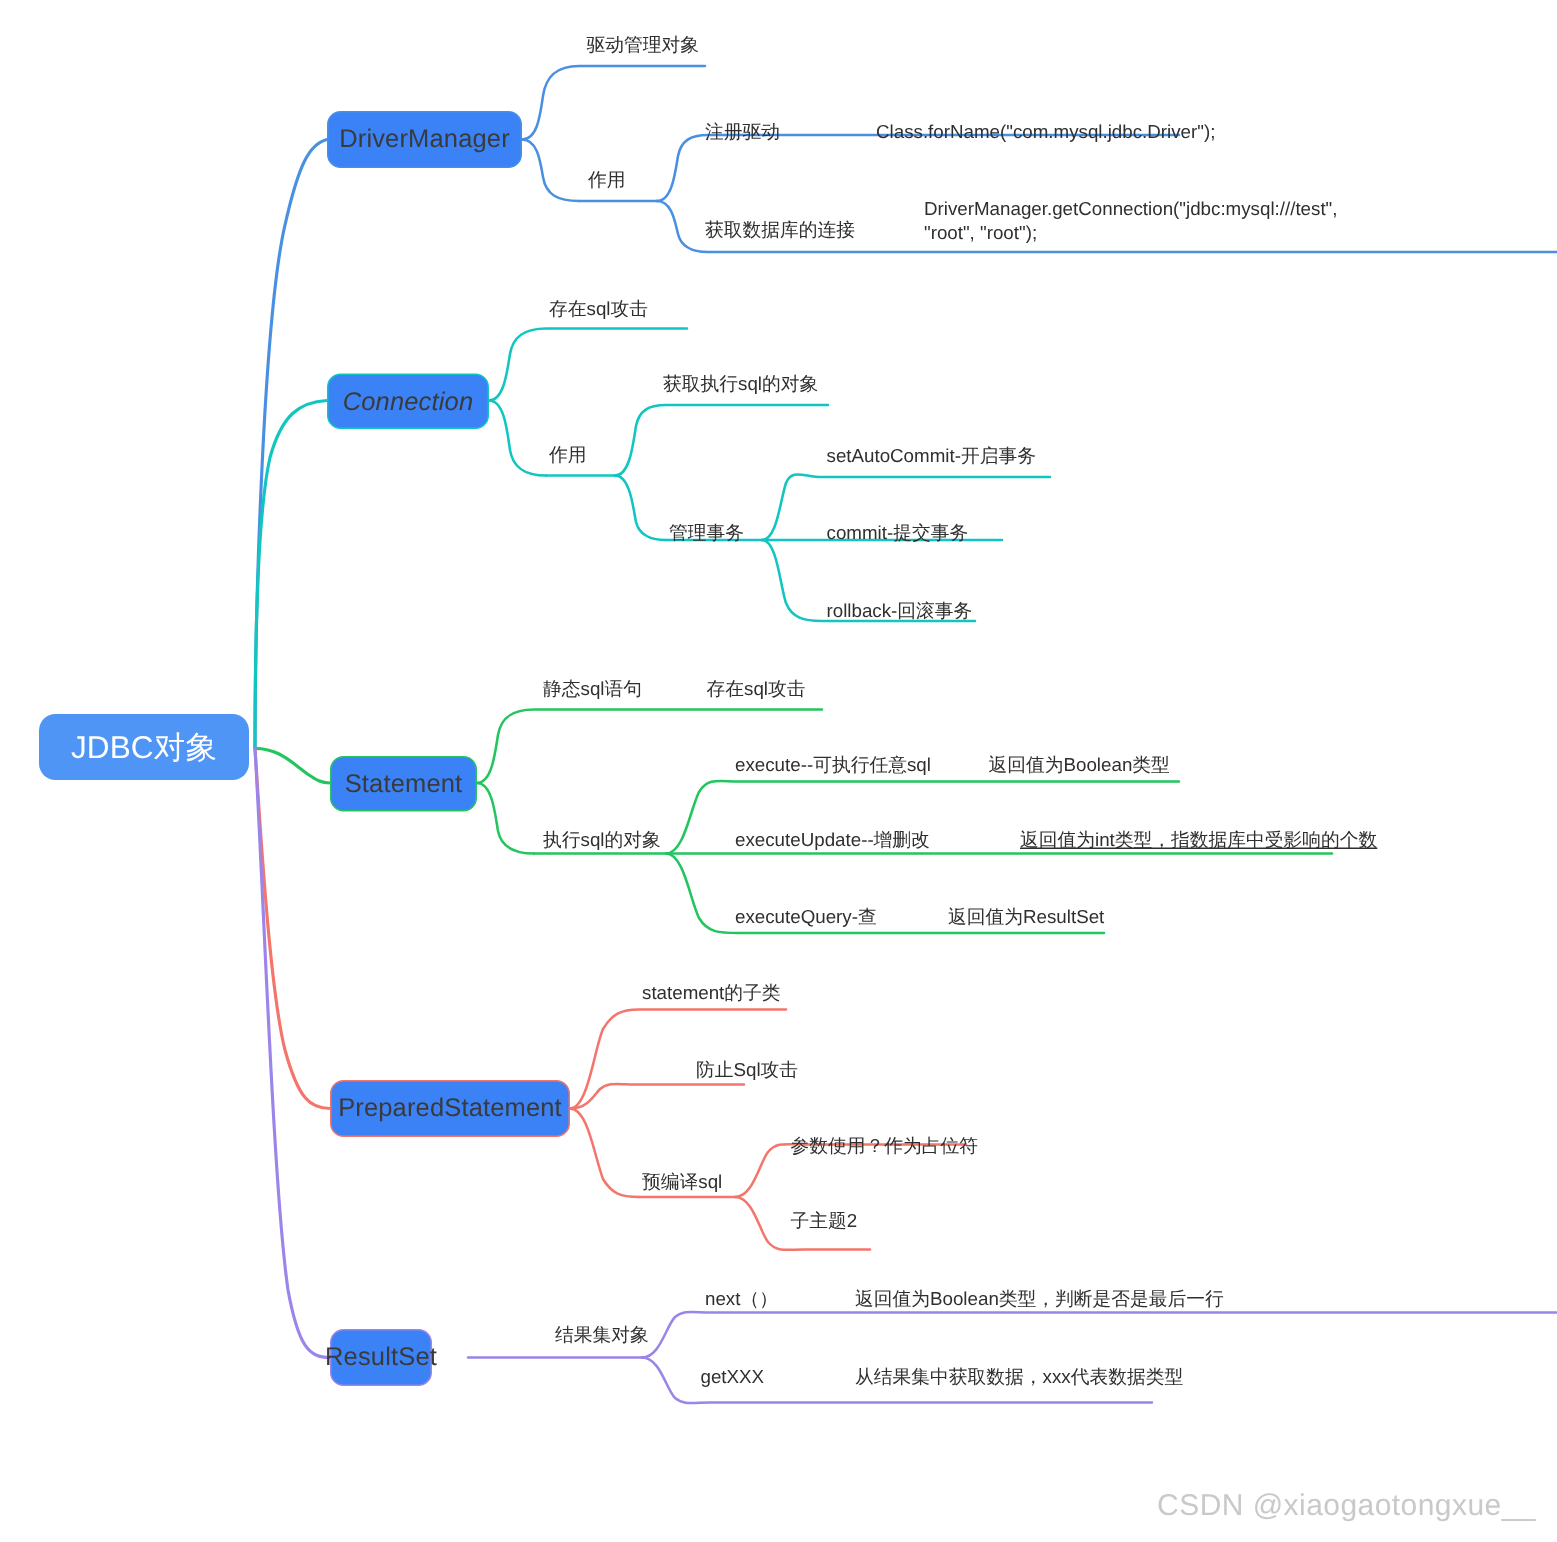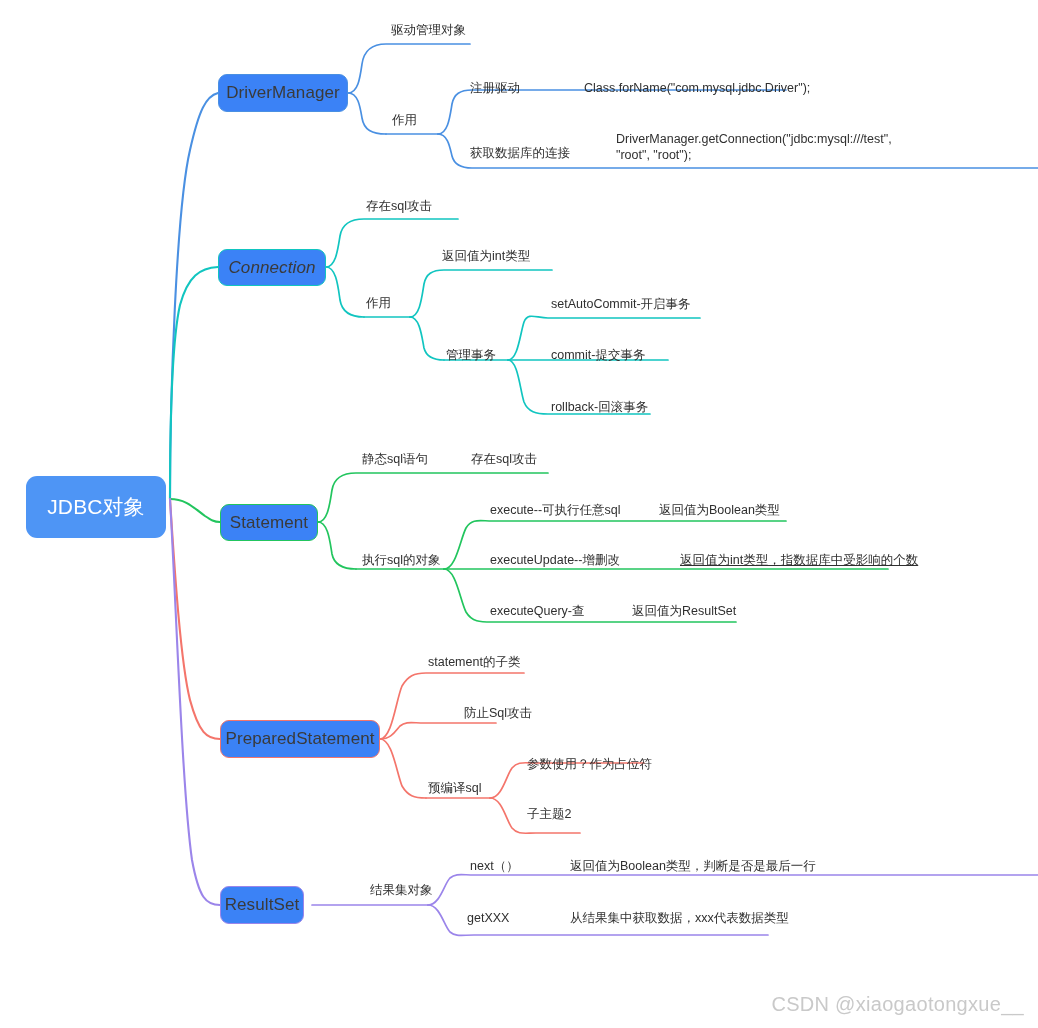--- a/index.html
+++ b/index.html
@@ -117,43 +117,43 @@
     <path d="M490 798 C 502 798 506 776 512 768 C 518 761 524 763 536 763 L 644 763" stroke="#f4756b" stroke-width="1.7"></path>
     <path d="M490 798 C 502 798 506 820 512 828 C 518 835 524 833 536 833 L 580 833" stroke="#f4756b" stroke-width="1.7"></path>
 
     <path d="M312 905 L 428 905" stroke="#9b85ea" stroke-width="1.7"></path>
 
     <path d="M428 905 C 440 905 444 884 450 878 C 456 873 462 875 474 875 L 1038 875" stroke="#9b85ea" stroke-width="1.7"></path>
     <path d="M428 905 C 440 905 444 926 450 932 C 456 937 462 935 474 935 L 768 935" stroke="#9b85ea" stroke-width="1.7"></path>
   </g>
 </svg>
 
-<div class="node-box node-root" style="left:26px; top:476px; width:140px; height:62px;">JDBC对象</div>
+<div class="node-box node-root" style="left:26px; top:476px; width:140px; height:44px;">JDBC对象</div>
 
 <div class="node-box node-main" style="left:218px; top:74px; width:130px; height:38px; border-color:#4a90e2;">DriverManager</div>
 
 <div class="node-box node-main" style="left:218px; top:249px; width:108px; height:37px; border-color:#11c5c0;font-style:italic;">Connection</div>
 
 <div class="node-box node-main" style="left:220px; top:504px; width:98px; height:37px; border-color:#22c55e;">Statement</div>
 
 <div class="node-box node-main" style="left:220px; top:720px; width:160px; height:38px; border-color:#f4756b;">PreparedStatement</div>
 
-<div class="node-box node-main" style="left:220px; top:886px; width:84px; height:38px; border-color:#9b85ea;text-align:center;">ResultSet</div>
+<div class="node-box node-main" style="left:220px; top:886px; width:68px; height:38px; border-color:#9b85ea;text-align:center;">ResultSet</div>
 
 <div class="leaf-label lvl1" style="left:391px; top:22px;">驱动管理对象</div>
 <div class="leaf-label lvl1" style="left:392px; top:112px;">作用</div>
 <div class="leaf-label lvl2" style="left:470px; top:80px;">注册驱动</div>
 <div class="leaf-label code" style="left:584px; top:80px;">Class.forName("com.mysql.jdbc.Driver");</div>
 <div class="leaf-label lvl2" style="left:470px; top:145px;">获取数据库的连接</div>
 <div class="leaf-label code" style="left:616px; top:131px;">DriverManager.getConnection("jdbc:mysql:///test",</div>
 <div class="leaf-label code" style="left:616px; top:147px;">"root", "root");</div>
 
 <div class="leaf-label lvl1" style="left:366px; top:198px;">存在sql攻击</div>
 <div class="leaf-label lvl1" style="left:366px; top:295px;">作用</div>
-<div class="leaf-label lvl2" style="left:442px; top:248px;">返回值为int类型</div>
+<div class="leaf-label lvl2" style="left:442px; top:248px;">获取执行sql的对象</div>
 <div class="leaf-label lvl2" style="left:446px; top:347px;">管理事务</div>
 <div class="leaf-label lvl2" style="left:551px; top:296px;">setAutoCommit-开启事务</div>
 <div class="leaf-label lvl2" style="left:551px; top:347px;">commit-提交事务</div>
 <div class="leaf-label lvl2" style="left:551px; top:399px;">rollback-回滚事务</div>
 
 <div class="leaf-label lvl1" style="left:362px; top:451px;">静态sql语句</div>
 <div class="leaf-label lvl2" style="left:471px; top:451px;">存在sql攻击</div>
 <div class="leaf-label lvl1" style="left:362px; top:552px;">执行sql的对象</div>
 <div class="leaf-label lvl2" style="left:490px; top:502px;">execute--可执行任意sql</div>
 <div class="leaf-label lvl2" style="left:659px; top:502px;">返回值为Boolean类型</div>

